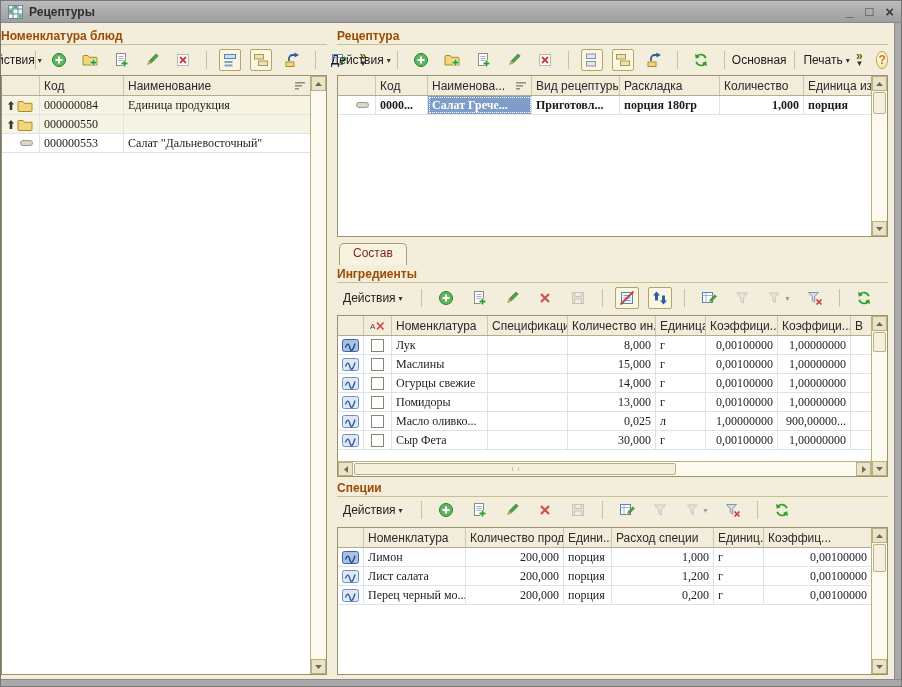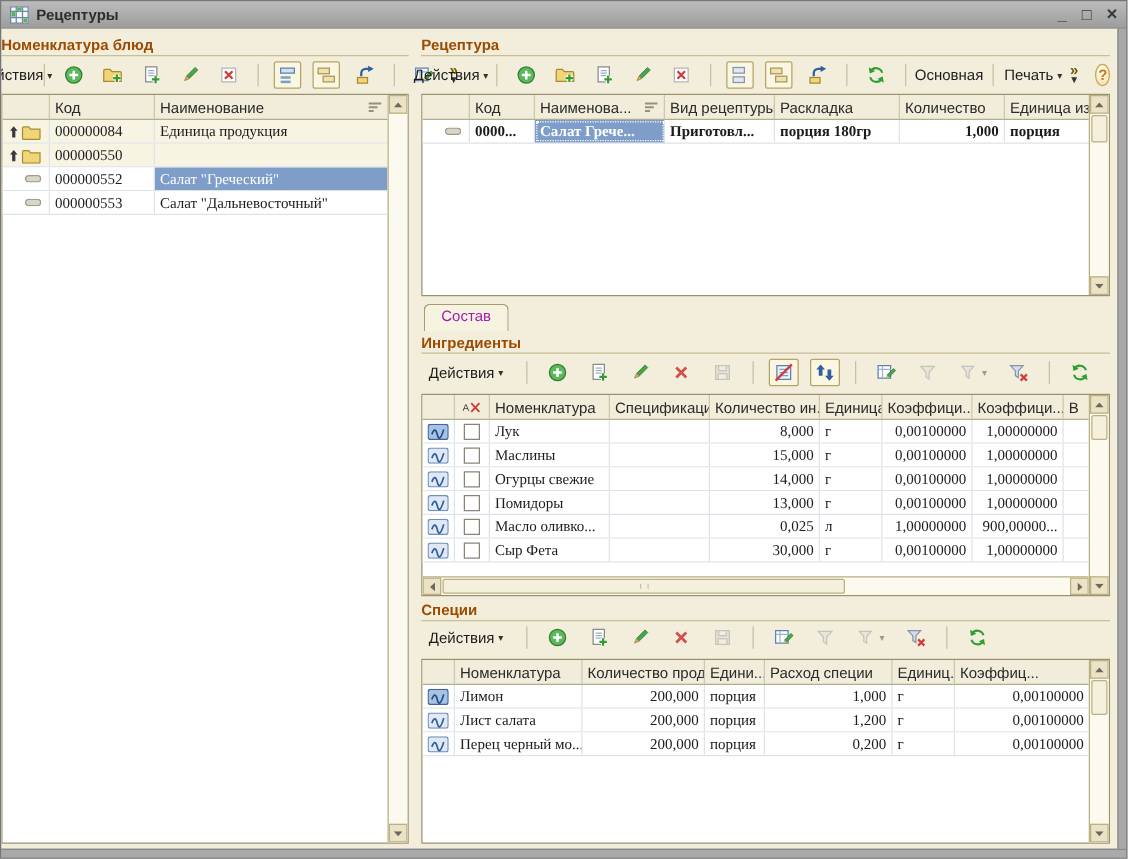--- a/index.html
+++ b/index.html
@@ -87,21 +87,21 @@
     position:absolute; left:0; bottom:0; height:15px;
     background:#fcf9ee; border-top:1px solid #b9b083; display:flex; align-items:stretch;
   }
   .hbtn{ flex:none; width:15px; display:flex; align-items:center; justify-content:center; background:#ebe3c6; border:1px solid #b9b083; }
   .hthumb{ flex:none; margin:1px; border:1px solid #b9b083; background:#f5f0db; border-radius:2px; position:relative; }
   .hthumb:after{ content:""; position:absolute; left:50%; top:3px; bottom:3px; width:5px; margin-left:-3px; border-left:1px solid #cbc29c; border-right:1px solid #cbc29c; }
   
   .tabstrip{ position:absolute; display:flex; align-items:flex-end; gap:3px; height:22px; }
   .tab{
     border:1px solid #a69c6d; border-bottom:none; border-radius:5px 5px 0 0;
-    padding:3px 13px 3px; background:#eae5cf; color:#a21caf; height:19px; line-height:13px;
+    padding:3px 13px 3px; background:#eae5cf; color:#7f1d1d; height:19px; line-height:13px;
   }
   .tab.active{ background:#f7f3e1; height:22px; font-weight:normal; }
   
   .edge-right{ position:absolute; top:22px; right:0; width:7px; bottom:0; background:#a9a9a9; border-left:1px solid #8a8a8a; }
   .edge-bottom{ position:absolute; left:0; right:0; bottom:0; height:7px; background:#a9a9a9; border-top:1px solid #8a8a8a; }
   .ic{ display:inline-flex; align-items:center; justify-content:center; line-height:0; }
 </style>
 </head>
 <body>
 
@@ -276,31 +276,20 @@
             <div class="td" style="width:84px">000000550</div>
           </div>
           <div class="tr">
             <div class="td treecell" style="width:38px">
                 <span class="ic">
                   <svg width="13" height="6" viewBox="0 0 13 6">
                     <rect x="0.5" y="0.5" width="12" height="5" rx="2.5" fill="#d9d5c9" stroke="#9f9b8d"></rect>
                   </svg>
                 </span>
               </div>
-            <div class="td" style="width:84px">000000552</div>
-            <div class="td sel" style="flex:1;border-right:none">Салат "Греческий"</div>
-          </div>
-          <div class="tr">
-            <div class="td treecell" style="width:38px">
-                <span class="ic">
-                  <svg width="13" height="6" viewBox="0 0 13 6">
-                    <rect x="0.5" y="0.5" width="12" height="5" rx="2.5" fill="#d9d5c9" stroke="#9f9b8d"></rect>
-                  </svg>
-                </span>
-              </div>
             <div class="td" style="width:84px">000000553</div>
             <div class="td" style="flex:1;border-right:none">Салат "Дальневосточный"</div>
           </div>
         </div>
         <div class="vscroll">
           <span class="sbtn">
               <span class="ic">
                 <svg width="7" height="4" viewBox="0 0 7 4">
                   <polygon points="0,4 7,4 3.5,0" fill="#70695a"></polygon>
                 </svg>

